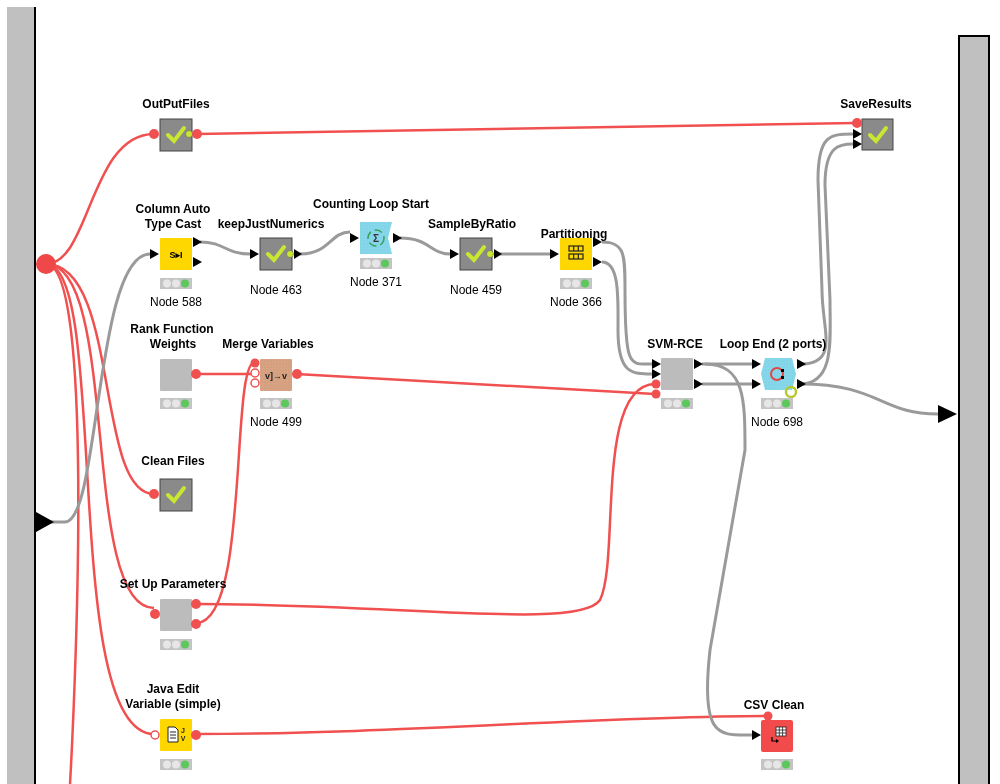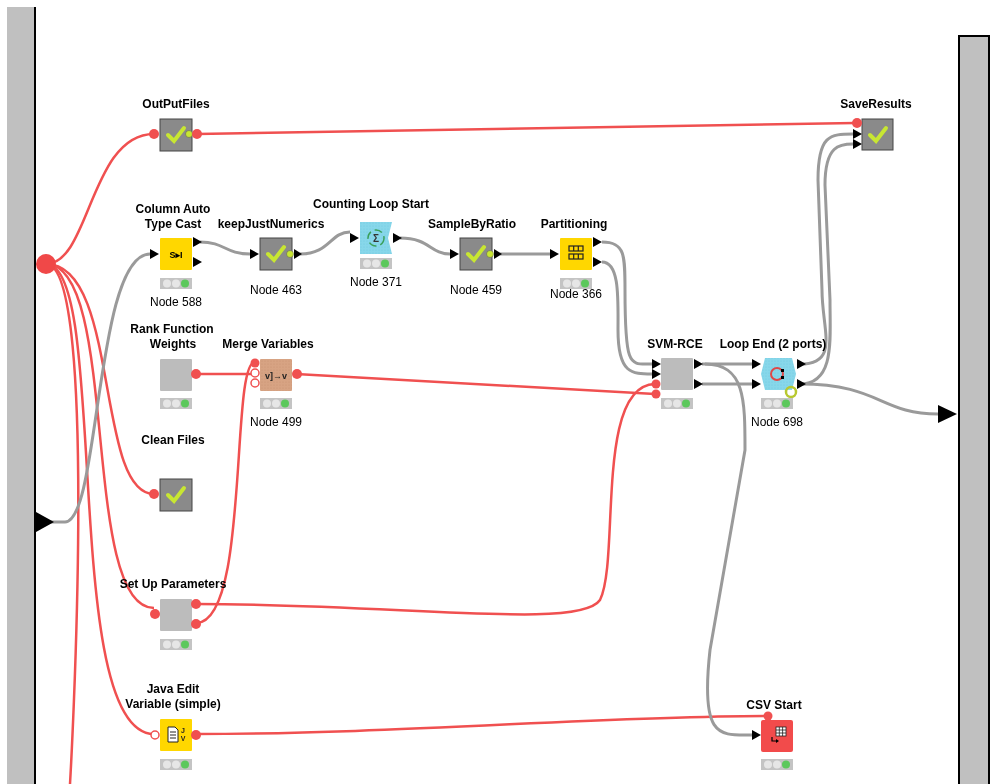--- a/index.html
+++ b/index.html
@@ -277,36 +277,36 @@
 
 <div class="lbl" style="left:271px;top:217px">keepJustNumerics</div>
 <div class="nid" style="left:276px;top:283px">Node 463</div>
 
 <div class="lbl" style="left:371px;top:197px">Counting Loop Start</div>
 <div class="nid" style="left:376px;top:275px">Node 371</div>
 
 <div class="lbl" style="left:472px;top:217px">SampleByRatio</div>
 <div class="nid" style="left:476px;top:283px">Node 459</div>
 
-<div class="lbl" style="left:574px;top:217px">Partitioning</div>
-<div class="nid" style="left:576px;top:287px">Node 366</div>
+<div class="lbl" style="left:574px;top:227px">Partitioning</div>
+<div class="nid" style="left:576px;top:295px">Node 366</div>
 
 <div class="lbl" style="left:172px;top:322px">Rank Function</div>
 <div class="lbl" style="left:173px;top:337px">Weights</div>
 
 <div class="lbl" style="left:268px;top:337px">Merge Variables</div>
 <div class="nid" style="left:276px;top:415px">Node 499</div>
 
 <div class="lbl" style="left:675px;top:337px">SVM-RCE</div>
 
 <div class="lbl" style="left:773px;top:337px">Loop End (2 ports)</div>
 <div class="nid" style="left:777px;top:415px">Node 698</div>
 
 <div class="lbl" style="left:876px;top:97px">SaveResults</div>
 
-<div class="lbl" style="left:173px;top:433px">Clean Files</div>
+<div class="lbl" style="left:173px;top:454px">Clean Files</div>
 
 <div class="lbl" style="left:173px;top:577px">Set Up Parameters</div>
 
 <div class="lbl" style="left:173px;top:682px">Java Edit</div>
 <div class="lbl" style="left:173px;top:697px">Variable (simple)</div>
 
-<div class="lbl" style="left:774px;top:698px">CSV Start</div>
+<div class="lbl" style="left:774px;top:698px">CSV Clean</div>
 
 </body></html>

